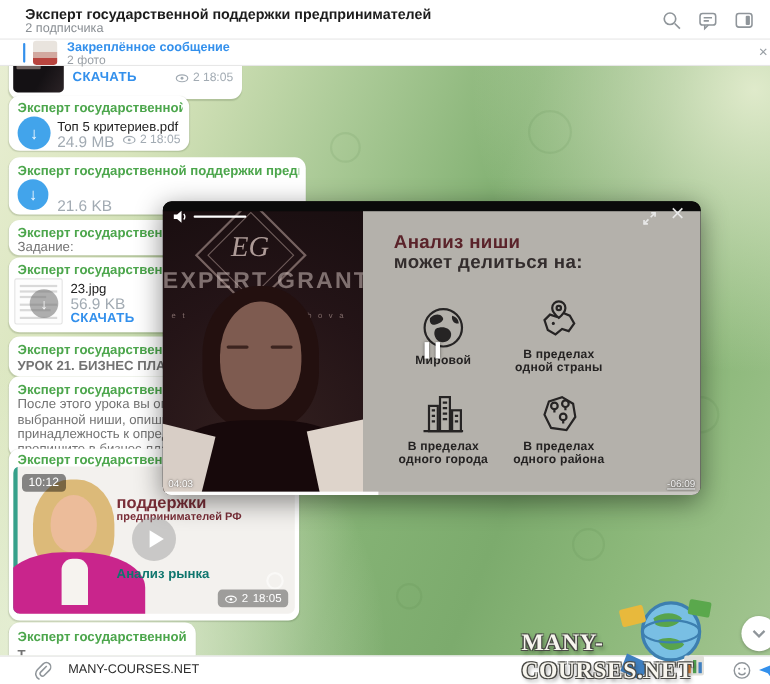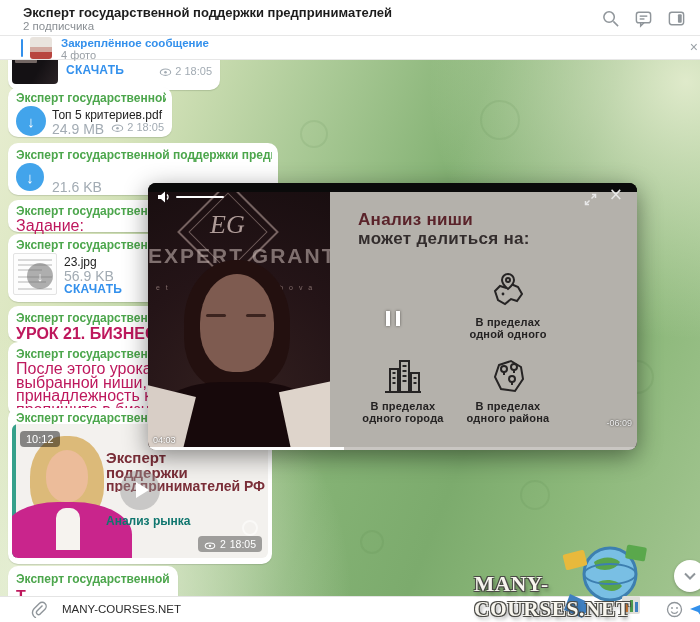--- a/index.html
+++ b/index.html
@@ -30,21 +30,21 @@
     background:
       radial-gradient(circle at 10% 100%, rgba(238,244,222,.95), rgba(238,244,222,0) 34%),
       radial-gradient(circle at 98% 4%, rgba(233,240,212,.9), rgba(233,240,212,0) 30%),
       linear-gradient(112deg,#e8eed2 0%, #d9e5bd 16%, #abca97 36%, #84b274 54%, #7cab6d 68%, #8cb87a 82%, #a3c591 100%);
   }
   .doodle { position:absolute; border:2px solid rgba(70,120,60,.10); border-radius:50%; }
 
   
   .bubble { position:absolute; background:#fff; border-radius:10px; box-shadow:0 1px 1px rgba(60,80,50,.18); z-index:2; }
   .sender { position:absolute; left:8px; font-size:12px; font-weight:bold; color:#4ca64c; white-space:nowrap; overflow:hidden; }
-  .msg-text { position:absolute; left:8px; font-size:16px; color:#be185d; white-space:nowrap; }
+  .msg-text { position:absolute; left:8px; font-size:12px; color:#737373; white-space:nowrap; }
   .msg-text.bold { font-weight:bold; }
   .meta { position:absolute; display:flex; align-items:center; gap:3px; font-size:11px; color:#a2abb3; }
   .meta .eicon { width:13px; height:9px; }
   .dl-circle { position:absolute; width:30px; height:30px; border-radius:50%; background:#42a4eb; color:#fff;
     display:flex; align-items:center; justify-content:center; font-size:15px; font-weight:bold; cursor:pointer; }
   .file-name { position:absolute; font-size:12px; font-weight:500; color:#222; white-space:nowrap; }
   .file-size { position:absolute; font-size:14px; color:#a2abb3; white-space:nowrap; }
   .link-blue { position:absolute; font-size:12px; font-weight:bold; color:#3390ec; letter-spacing:.3px; cursor:pointer; }
 
   
@@ -62,21 +62,21 @@
   
   .vid-thumb { position:absolute; left:4px; top:16px; width:256px; height:134px; border-radius:6px; overflow:hidden;
     background:#f3f1ee; cursor:pointer; }
   .vt-strip { position:absolute; left:0; top:0; width:4px; height:100%; background:#35a08a; }
   .vt-hair { position:absolute; left:18px; top:12px; width:74px; height:88px; border-radius:46% 46% 42% 42%; background:#dcba79; }
   .vt-face { position:absolute; left:34px; top:26px; width:42px; height:52px; border-radius:50% 50% 46% 46%; background:#ecbc9a; }
   .vt-blazer { position:absolute; left:-8px; top:78px; width:128px; height:70px; border-radius:42% 46% 0 0; background:#c9258c; }
   .vt-shirt { position:absolute; left:44px; top:84px; width:24px; height:42px; background:#f6f3ef; border-radius:10px 10px 0 0; }
   .vt-title { position:absolute; left:94px; top:26px; width:160px; overflow:hidden; color:#7a2e38; font-weight:bold;
     font-size:15px; line-height:15px; white-space:nowrap; }
-  .vt-title .small { font-size:14px; line-height:12px; }
+  .vt-title .small { font-size:10px; line-height:12px; }
   .vt-sub { position:absolute; left:94px; top:90px; font-size:12px; font-weight:bold; color:#0f766e; }
   .vt-dur { position:absolute; left:8px; top:7px; background:rgba(0,0,0,.45); color:#fff; font-size:11px;
     padding:2px 6px; border-radius:4px; }
   .vt-play { position:absolute; left:108px; top:46px; width:40px; height:40px; border-radius:50%;
     background:rgba(150,150,150,.45); display:flex; align-items:center; justify-content:center; }
   .vt-play b { width:0; height:0; border-left:13px solid #fff; border-top:8px solid transparent; border-bottom:8px solid transparent; margin-left:4px; }
   .vt-meta { position:absolute; right:6px; bottom:6px; background:rgba(0,0,0,.35); color:#fff; font-size:10.5px;
     padding:2px 6px; border-radius:4px; display:flex; gap:4px; align-items:center; }
   .vt-logo { position:absolute; right:10px; bottom:22px; width:16px; height:16px; border-radius:50%;
     border:2px solid rgba(255,255,255,.55); }
@@ -107,21 +107,21 @@
   .sl-item { position:absolute; width:120px; text-align:center; }
   .sl-item .sicon { display:block; margin:0 auto 3px auto; width:42px; height:42px; color:#262424; }
   .sl-item .slabel { font-size:11px; line-height:12px; font-weight:bold; color:#242222; letter-spacing:.2px; }
   .pl-pause { position:absolute; left:238px; top:128px; width:14px; height:15px; display:flex; justify-content:space-between; cursor:pointer; }
   .pl-pause i { width:4px; height:15px; background:#fff; box-shadow:0 0 3px rgba(0,0,0,.5); }
   .pl-mute { position:absolute; left:9px; top:7px; width:15px; height:14px; color:#fff; cursor:pointer; }
   .pl-vol { position:absolute; left:28px; top:13px; width:48px; height:2px; background:#fff; border-radius:1px; cursor:pointer; }
   .pl-expand { position:absolute; right:40px; top:9px; width:13px; height:13px; color:#e8e8e8; cursor:pointer; }
   .pl-close { position:absolute; right:14px; top:1px; font-size:17px; color:#e8e8e8; cursor:pointer; font-family:"DejaVu Sans",sans-serif; }
   .pl-time-l { position:absolute; left:5px; bottom:5px; font-size:9px; color:#fff; text-shadow:0 0 2px rgba(0,0,0,.8); }
-  .pl-time-r { position:absolute; right:5px; bottom:22px; font-size:9px; color:#f0f0f0; text-shadow:0 0 2px rgba(0,0,0,.8); }
+  .pl-time-r { position:absolute; right:5px; bottom:5px; font-size:9px; color:#f0f0f0; text-shadow:0 0 2px rgba(0,0,0,.8);text-decoration:underline; }
   .pl-seek { position:absolute; left:0; bottom:0; width:100%; height:3px; background:rgba(255,255,255,.28); cursor:pointer; }
   .pl-seek i { display:block; height:3px; width:40%; background:#fdfdfd; }
 
   
   .watermark { position:absolute; left:474px; top:572px; z-index:22; font-family:"Liberation Serif",serif;
     font-weight:bold; font-size:21.5px; letter-spacing:.5px; color:#f7f5ee; pointer-events:none;
     text-shadow:-1px -1px 0 #4a4a46, 1px -1px 0 #4a4a46, -1px 1px 0 #4a4a46, 1px 1px 0 #4a4a46, 2px 3px 4px rgba(0,0,0,.45); }
   .wm-logo { position:absolute; left:552px; top:538px; z-index:21; pointer-events:none; }
 
   
@@ -166,21 +166,21 @@
             <rect x="11.5" y="5.5" width="4" height="9" rx="1" fill="currentColor" stroke="none"></rect>
           </svg>
       </span>
     </div>
   </div>
 
   <div class="pinned-bar">
     <div class="pinned-accent"></div>
     <div class="pinned-thumb"></div>
     <div class="pinned-title">Закреплённое сообщение</div>
-    <div class="pinned-meta">4 фото</div>
+    <div class="pinned-meta">2 фото</div>
     <div class="pinned-close">×</div>
   </div>
 
   <div class="chat-area">
     <div class="doodle" style="left:480px;top:40px;width:40px;height:40px;"></div>
     <div class="doodle" style="left:560px;top:150px;width:26px;height:26px;"></div>
     <div class="doodle" style="left:620px;top:300px;width:34px;height:34px;"></div>
     <div class="doodle" style="left:520px;top:420px;width:30px;height:30px;"></div>
     <div class="doodle" style="left:360px;top:470px;width:24px;height:24px;"></div>
     <div class="doodle" style="left:300px;top:60px;width:28px;height:28px;"></div>
@@ -263,21 +263,20 @@
 
     <div class="bubble" style="left:8px;top:348px;width:264px;height:156px;">
       <div class="sender" style="top:3px;max-width:250px;">Эксперт государственной поддерж...</div>
       <div class="vid-thumb">
         <div class="vt-strip"></div>
         <div class="vt-hair"></div>
         <div class="vt-face"></div>
         <div class="vt-blazer"></div>
         <div class="vt-shirt"></div>
         <div class="vt-title">
-          <div>Эксперт</div>
           <div>поддержки</div>
           <div class="small">предпринимателей РФ</div>
         </div>
         <div class="vt-sub">Анализ рынка</div>
         <div class="vt-dur">10:12</div>
         <div class="vt-play">
             <b></b>
           </div>
         <div class="vt-logo"></div>
         <div class="vt-meta">
@@ -310,31 +309,42 @@
       <div class="pl-brow" style="left:58px;"></div>
       <div class="pl-brow" style="left:98px;"></div>
       <div class="pl-body"></div>
       <div class="pl-jacketL"></div>
       <div class="pl-jacketR"></div>
     </div>
     <div class="pl-slide">
       <div class="sl-title1">Анализ ниши</div>
       <div class="sl-title2">может делиться на:</div>
 
+      <div class="sl-item" style="left:13px;top:85px;">
+        <span class="sicon">
+          <svg viewBox="0 0 42 42" fill="none" stroke="currentColor" stroke-width="2">
+              <circle cx="21" cy="21" r="17"></circle>
+              <path d="M9 12 C13 8 18 8 20 11 C23 14 18 17 14 18 C10 19 8 16 9 12 Z" fill="currentColor" stroke="none"></path>
+              <path d="M14 22 C20 19 27 21 28 26 C29 31 24 35 19 34 C14 33 11 26 14 22 Z" fill="currentColor" stroke="none"></path>
+              <path d="M29 10 C33 11 35 14 35 17 C32 18 28 15 29 10 Z" fill="currentColor" stroke="none"></path>
+            </svg>
+        </span>
+        <div class="slabel">Мировой</div>
+      </div>
 
       <div class="sl-item" style="left:118px;top:79px;">
         <span class="sicon">
           <svg viewBox="0 0 42 42" fill="none" stroke="currentColor" stroke-width="2">
               <path d="M8 20 L13 15 L19 17 L24 13 L31 16 L35 23 L30 30 L24 28 L18 33 L11 29 Z"></path>
               <path d="M21 3 a6 6 0 0 1 6 6 c0 4 -6 9 -6 9 s-6 -5 -6 -9 a6 6 0 0 1 6 -6 Z" fill="#b4b1ab"></path>
               <circle cx="21" cy="9" r="2"></circle>
               <circle cx="16" cy="23" r="1.4" fill="currentColor" stroke="none"></circle>
             </svg>
         </span>
-        <div class="slabel"><span>В пределах</span><br><span>одной одного</span></div>
+        <div class="slabel"><span>В пределах</span><br><span>одной страны</span></div>
       </div>
 
       <div class="sl-item" style="left:13px;top:163px;">
         <span class="sicon">
           <svg viewBox="0 0 42 42" fill="none" stroke="currentColor" stroke-width="2">
               <line x1="3" y1="37" x2="39" y2="37"></line>
               <rect x="8" y="14" width="8" height="23"></rect>
               <rect x="18" y="6" width="9" height="31"></rect>
               <rect x="29" y="18" width="8" height="19"></rect>
               <line x1="10.5" y1="18" x2="13.5" y2="18"></line>

